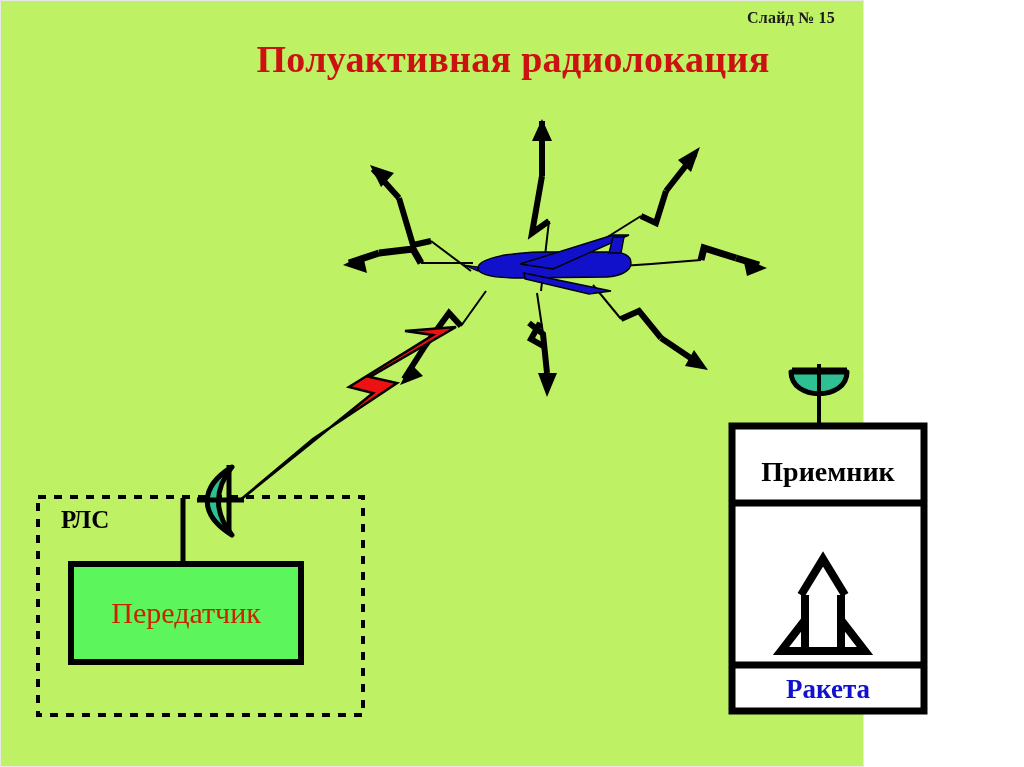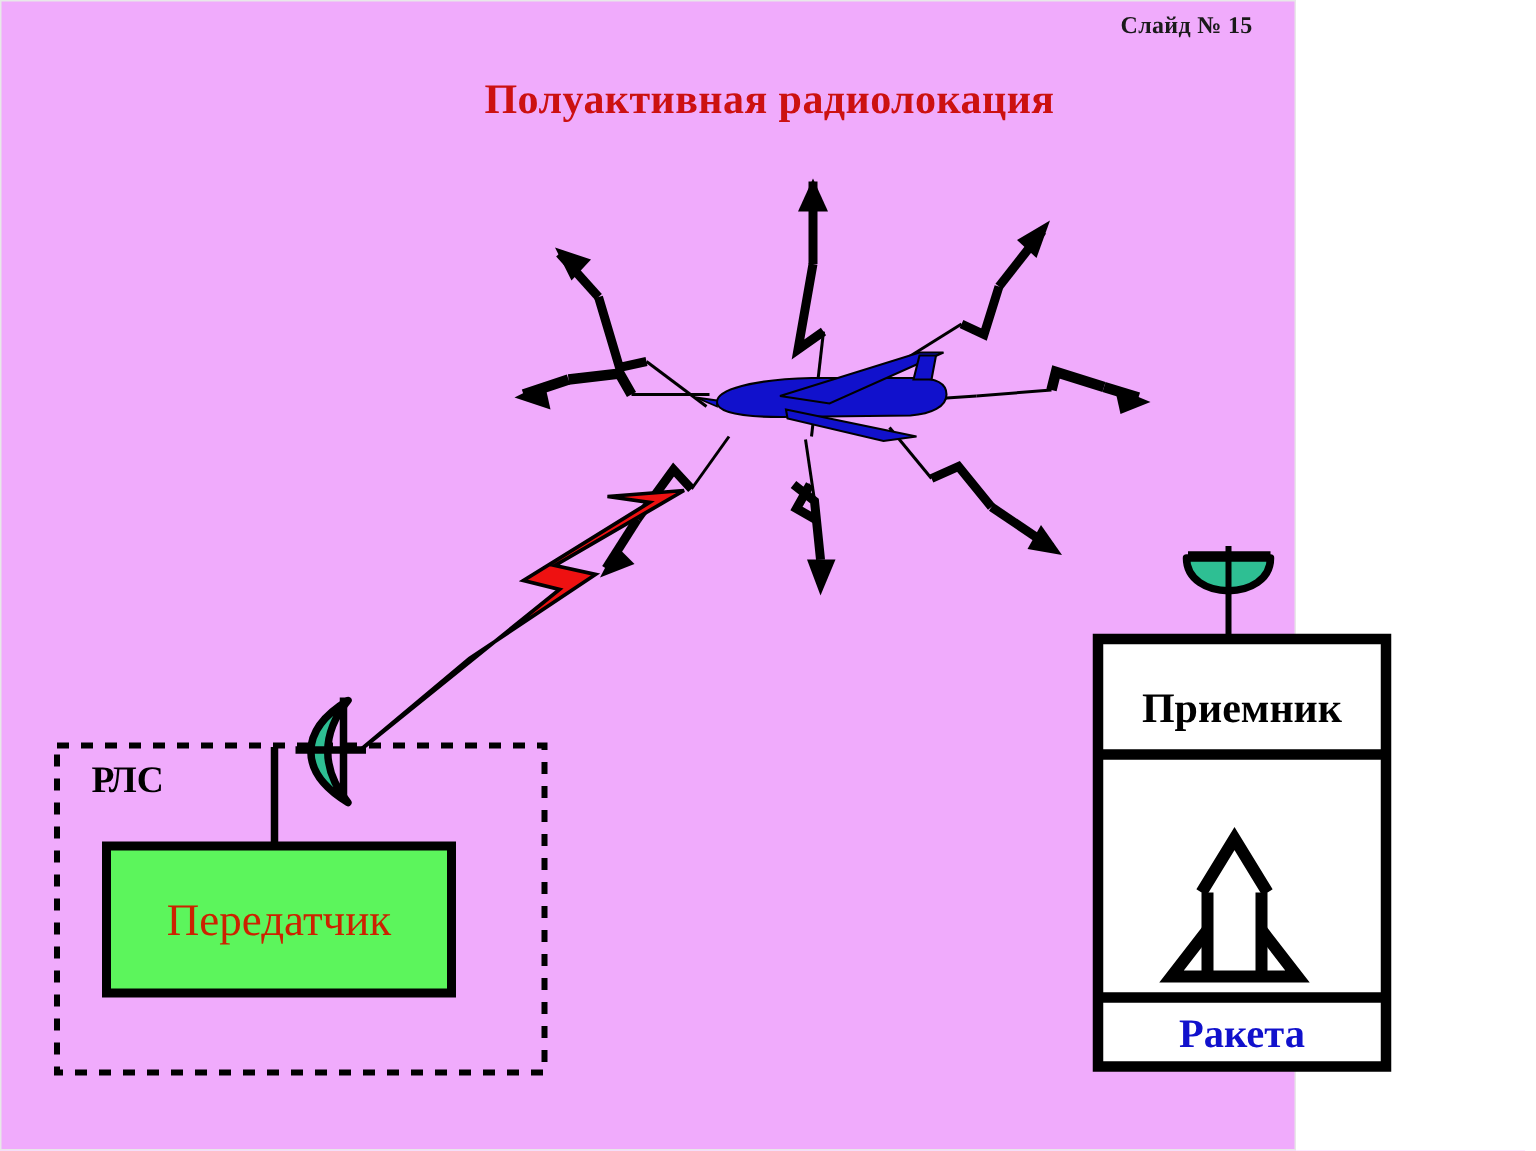--- a/index.html
+++ b/index.html
@@ -10,44 +10,44 @@
   body {
     width: 1024px;
     height: 767px;
     font-family: "Liberation Serif", serif;
     overflow: hidden;
   }
   #slide {
     position: relative;
     width: 864px;
     height: 767px;
-    background: #f0abfc;
+    background: #bef264;
     box-sizing: border-box;
     border: 1px solid #e8e8e8;
   }
   #slide-number {
     position: absolute;
     top: 8px;
     right: 28px;
     font-family: "Liberation Serif", serif;
     font-weight: bold;
     font-size: 16px;
     color: #1a1a1a;
     letter-spacing: 0.2px;
     white-space: nowrap;
   }
   #slide-title {
     position: absolute;
-    top: 50px;
+    top: 36px;
     left: 0;
     width: 1024px;
     text-align: center;
     font-family: "Liberation Serif", serif;
     font-weight: bold;
-    font-size: 28px;
+    font-size: 38px;
     color: #cc1111;
     letter-spacing: 0.3px;
     white-space: nowrap;
   }
   #diagram {
     position: absolute;
     top: 0;
     left: 0;
     width: 1024px;
     height: 767px;

